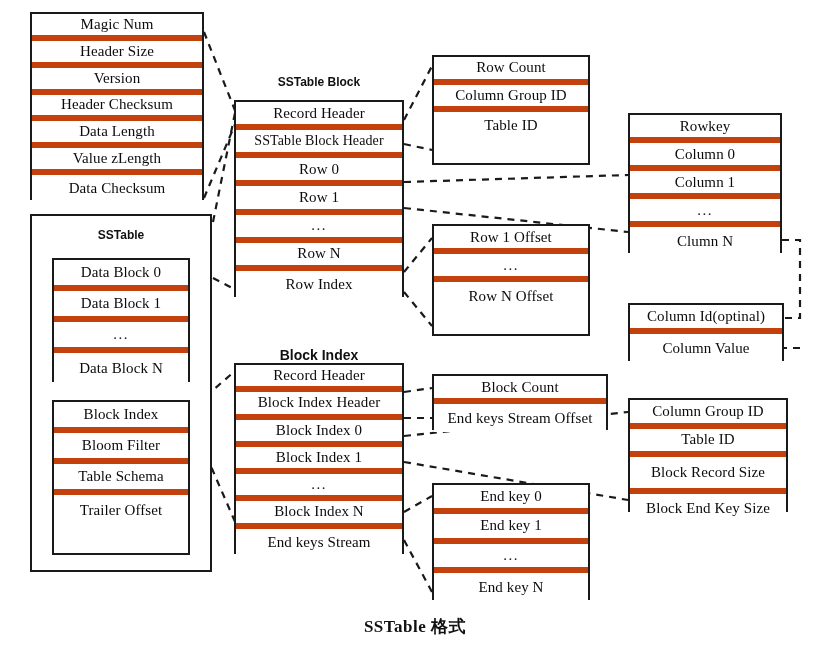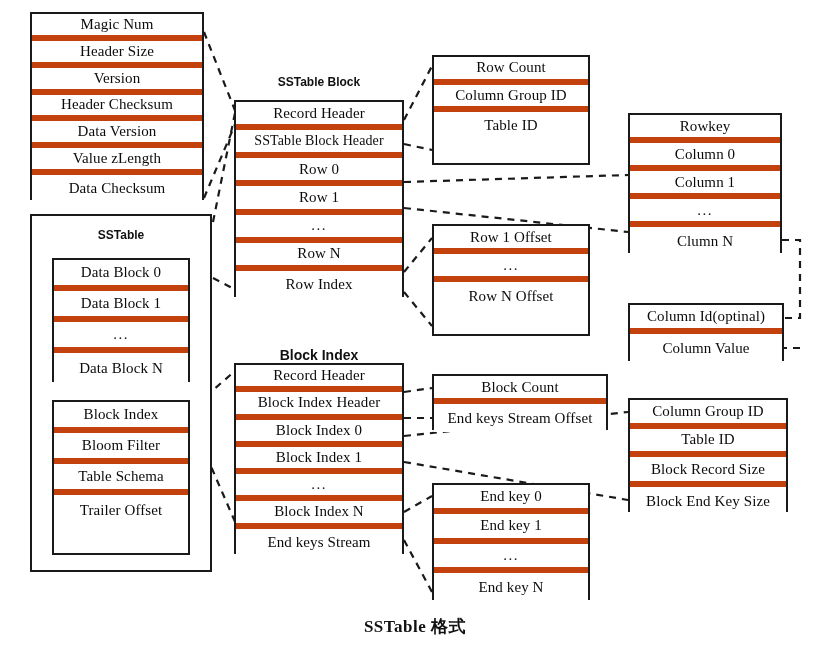--- a/index.html
+++ b/index.html
@@ -115,21 +115,21 @@
       <path d="M 404,512 L 432,496"></path>
       <path d="M 404,540 L 432,592"></path>
     </g>
   </svg>
 
   <div class="stack" style="left:30px; top:12px; width:174px; height:188px;">
     <div class="cell" style="height:26.85px">Magic Num</div>
     <div class="cell" style="height:26.85px">Header Size</div>
     <div class="cell" style="height:26.85px">Version</div>
     <div class="cell" style="height:26.85px">Header Checksum</div>
-    <div class="cell" style="height:26.85px">Data Version</div>
+    <div class="cell" style="height:26.85px">Data Length</div>
     <div class="cell" style="height:26.85px">Value zLength</div>
     <div class="cell" style="height:26.85px">Data Checksum</div>
   </div>
 
   <div class="outerbox" style="left:30px; top:214px; width:182px; height:358px;"></div>
   <div class="grouptitle" style="left:30px; top:228px; width:182px;">SSTable</div>
 
   <div class="stack" style="left:52px; top:258px; width:138px; height:124px;">
     <div class="cell" style="height:31px">Data Block 0</div>
     <div class="cell" style="height:31px">Data Block 1</div>
@@ -192,21 +192,21 @@
   </div>
 
   <div class="stack" style="left:432px; top:374px; width:176px; height:56px;">
     <div class="cell" style="height:28px">Block Count</div>
     <div class="cell" style="height:28px">End keys Stream Offset</div>
   </div>
 
   <div class="stack" style="left:628px; top:398px; width:160px; height:114px;">
     <div class="cell" style="height:28.5px">Column Group ID</div>
     <div class="cell" style="height:28.5px">Table ID</div>
-    <div class="cell" style="height:30px">Block Record Size</div>
+    <div class="cell" style="height:37px">Block Record Size</div>
     <div class="cell" style="height:28.5px">Block End Key Size</div>
   </div>
 
   <div class="stack" style="left:432px; top:483px; width:158px; height:117px;">
     <div class="cell" style="height:29.25px">End key 0</div>
     <div class="cell" style="height:29.25px">End key 1</div>
     <div class="cell ellipsis" style="height:29.25px">...</div>
     <div class="cell" style="height:29.25px">End key N</div>
   </div>
 

